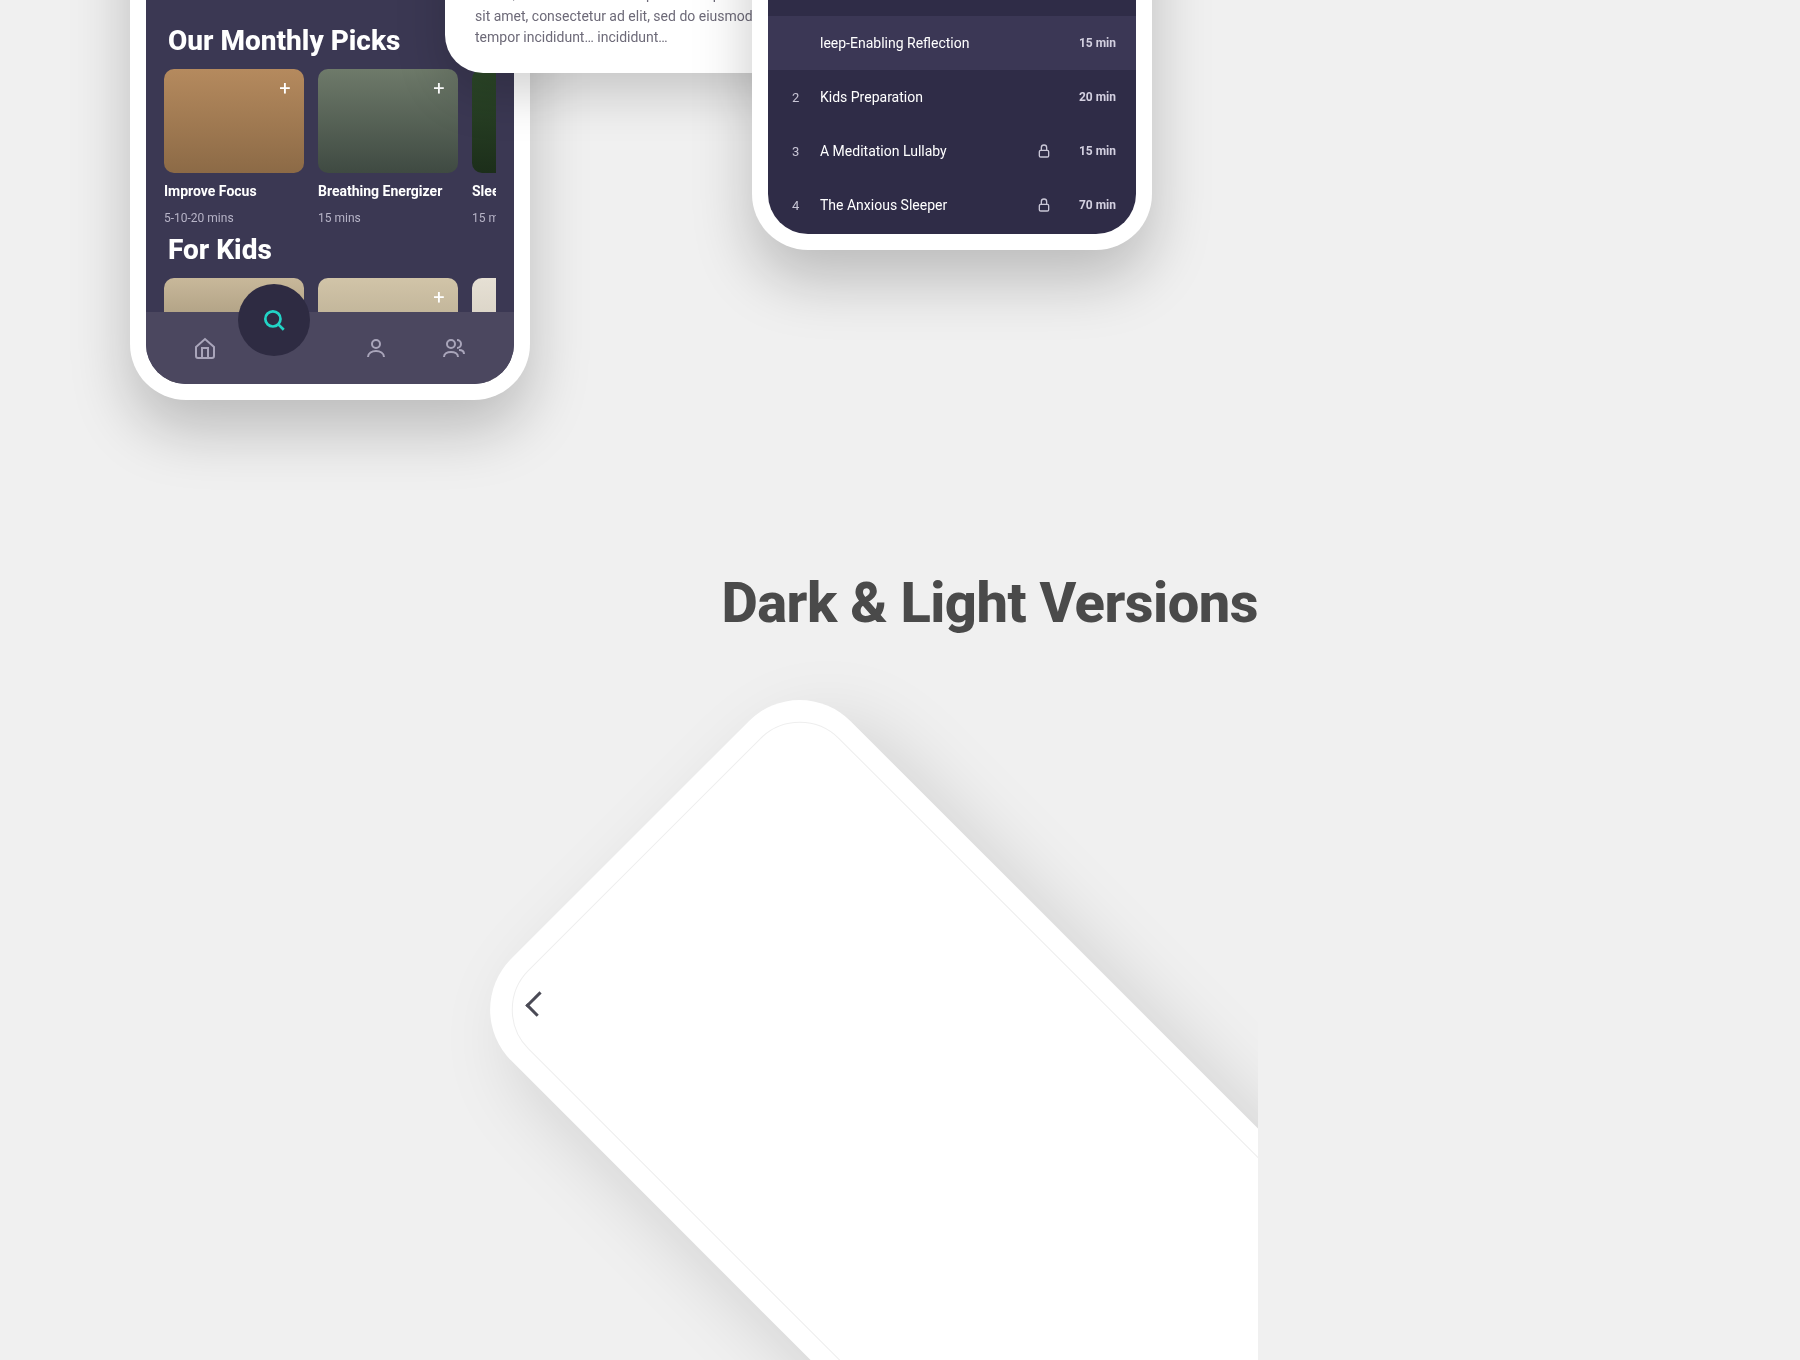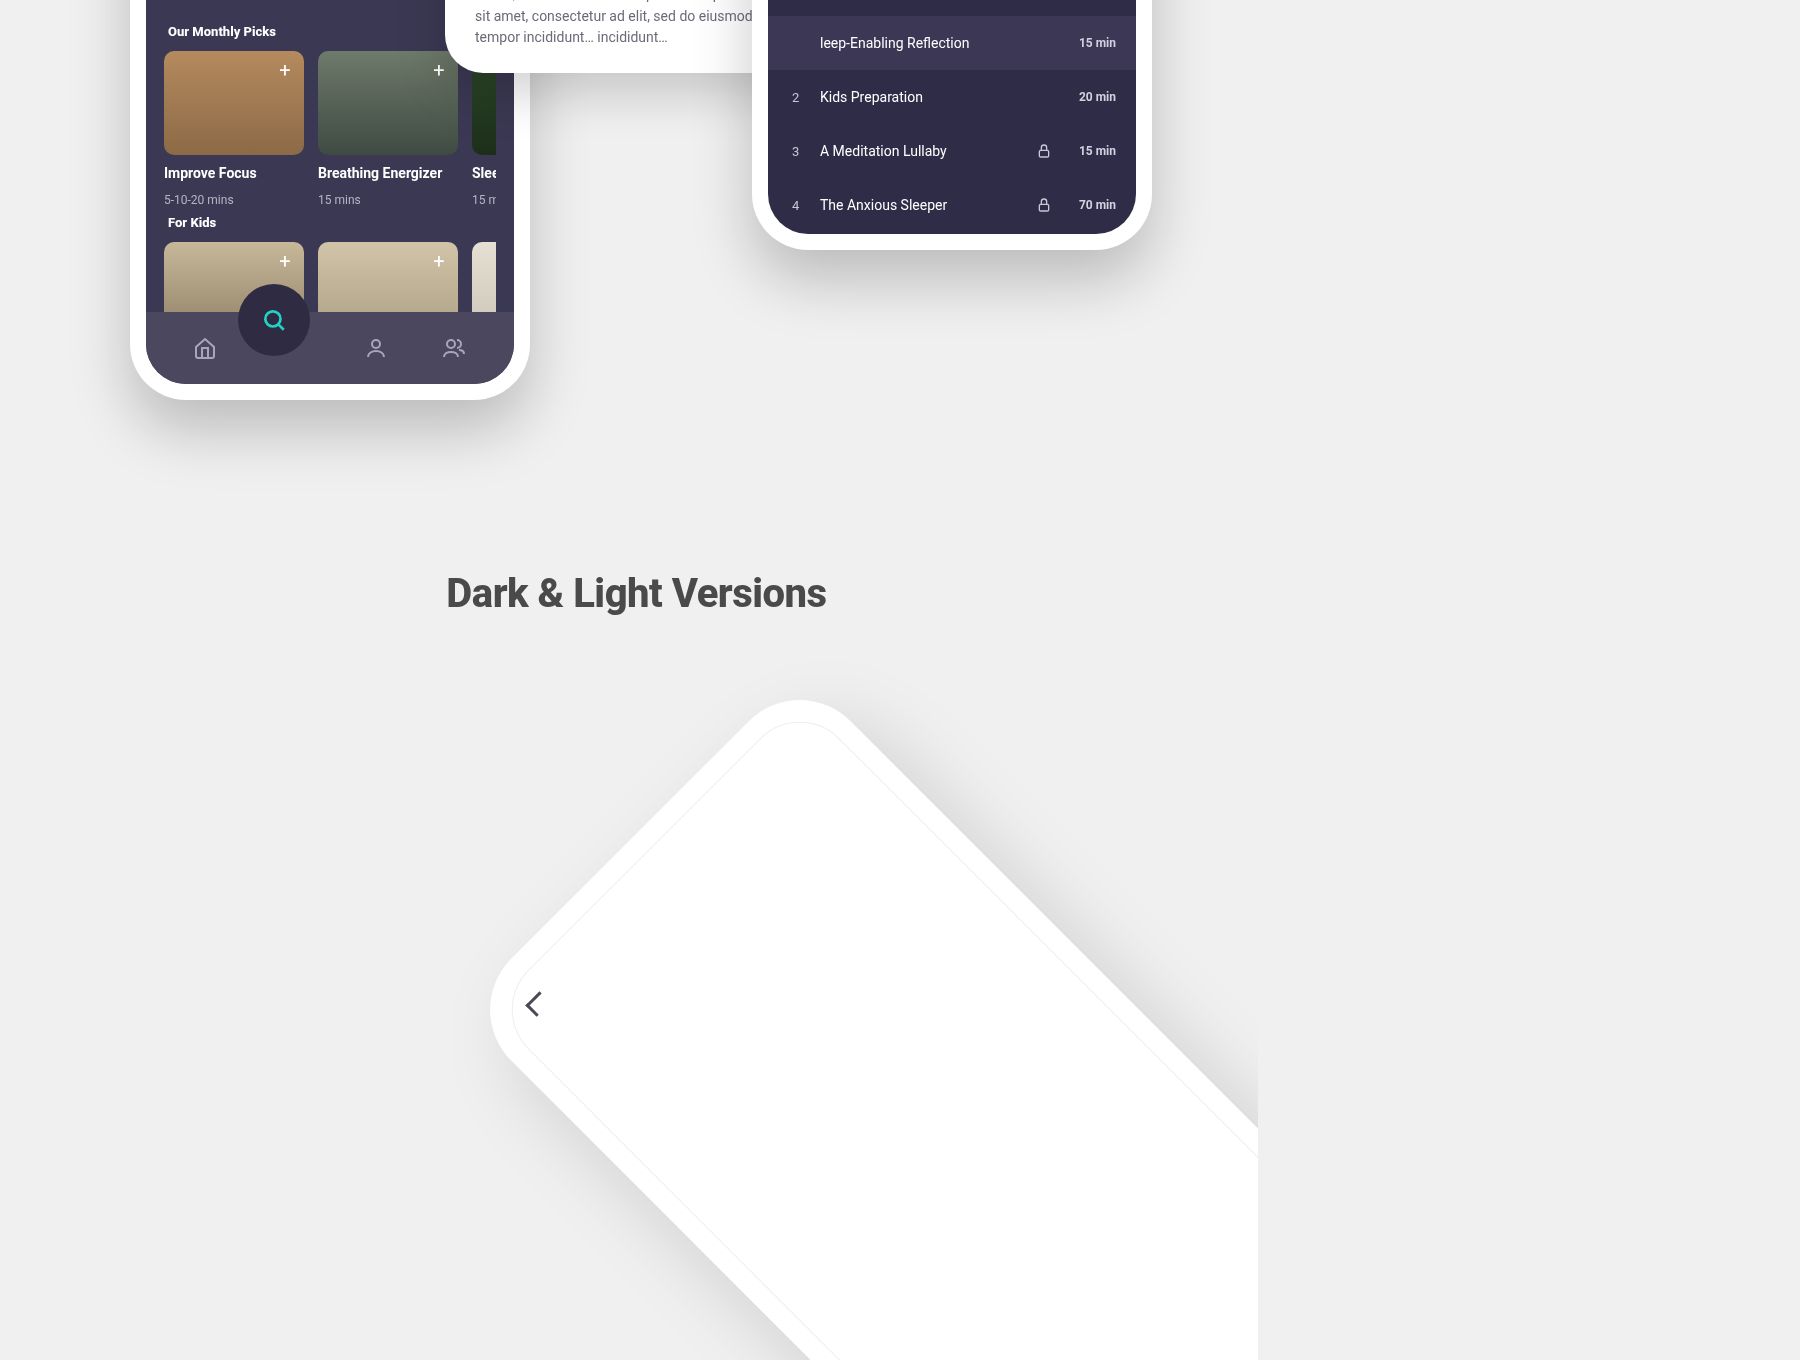--- a/index.html
+++ b/index.html
@@ -25,21 +25,21 @@
   .phone1 .screen {
     position: absolute;
     inset: 16px;
     background: #3b3853;
     border-radius: 40px;
     overflow: hidden;
     color: #ffffff;
     padding: 240px 18px 0 18px;
   }
   .section-title {
-    font-size: 13px;
+    font-size: 28px;
     font-weight: 800;
     margin: 8px 0 12px 4px;
   }
   .row {
     display: flex;
     gap: 14px;
     overflow: hidden;
   }
   .card {
     width: 140px;
@@ -150,22 +150,22 @@
   .track .num { width: 12px; color: #c9c6d6; font-size: 13px;}
   .track .name { flex: 1; }
   .track .lock { color: #c9c6d6; display:flex; }
   .track .dur { color: #d3d0e0; font-size: 12px; width: 48px; text-align: right; font-weight: bold;}
 
   
   .headline {
     position: absolute;
     top: 570px;
     left: 15px; right: 0;
-    text-align: center;
-    font-size: 40px;
+    text-align: right;
+    font-size: 56px;
     font-weight: 800;
     color: #4a4a4a;
     letter-spacing: -0.5px;
   }
 
   
   .phone3 {
     position: absolute;
     left: 390px;
     top: 840px;

